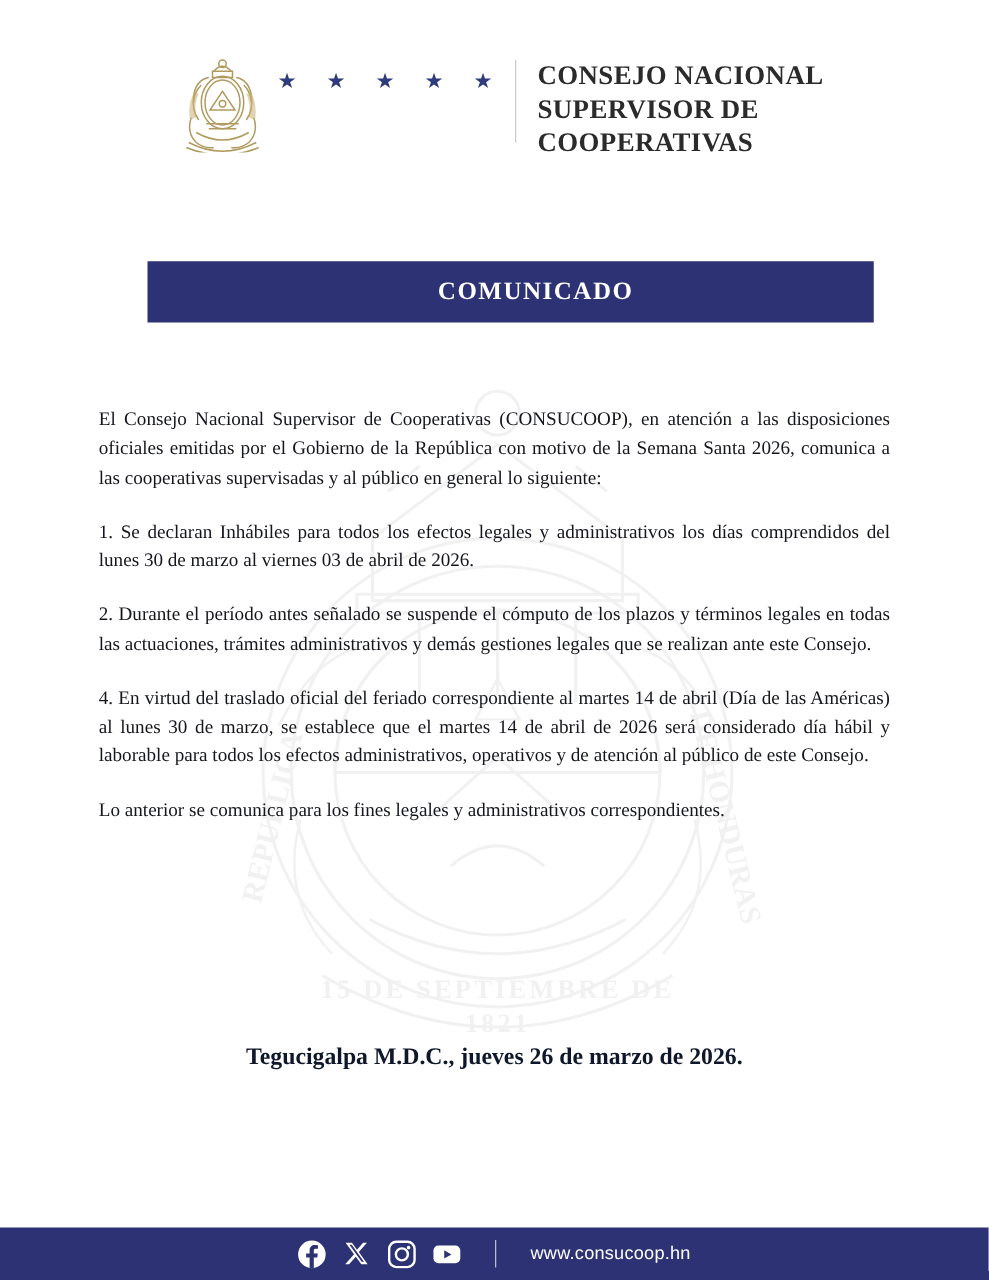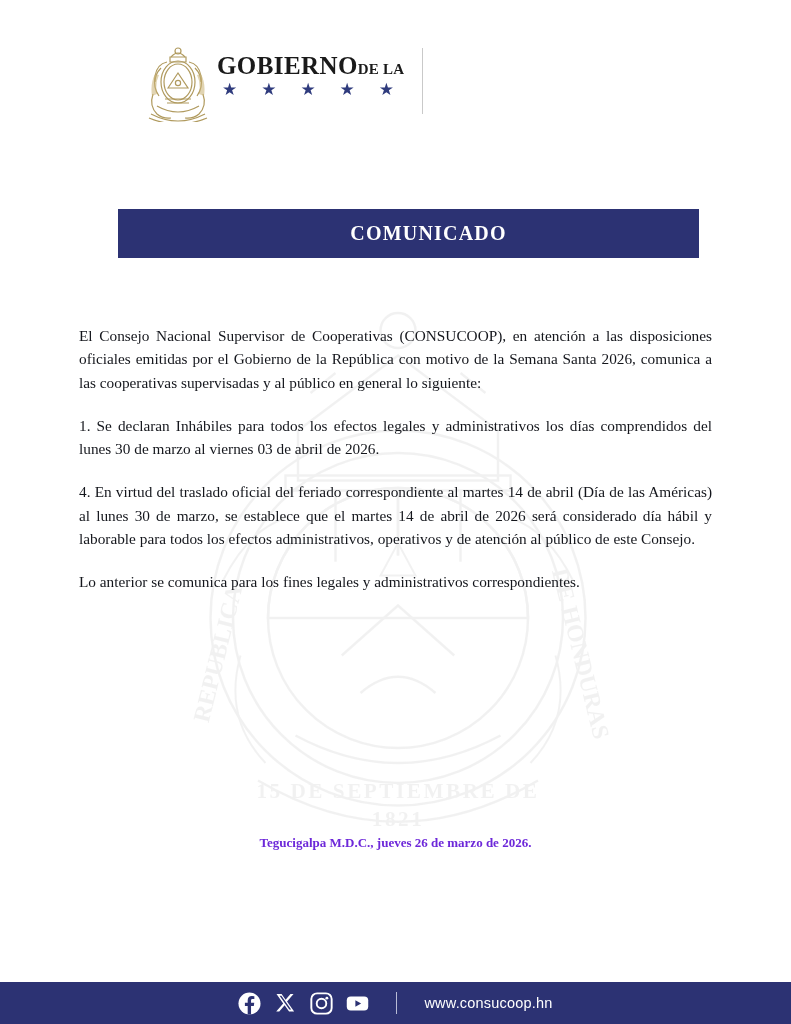--- a/index.html
+++ b/index.html
@@ -149,22 +149,22 @@
   .para:last-child { margin-bottom: 0; }
 
   .signature {
     position: absolute;
     left: 0;
     top: 835px;
     width: 791px;
     text-align: center;
     font-family: "Liberation Serif", serif;
     font-weight: bold;
-    font-size: 13px;
-    color: #6d28d9;
+    font-size: 19px;
+    color: #0f172a;
     z-index: 2;
   }
 
   
   .footer {
     position: absolute;
     left: 0;
     top: 982px;
     width: 791px;
     height: 42px;
@@ -262,45 +262,48 @@
           <path d="M20 55 h26 M22 59 h22"></path>
         </g>
         <g fill="#c9b274" opacity="0.55">
           <path d="M10 30 q-5 10 -3 22 l5 -2 q-2 -11 2 -19 z"></path>
           <path d="M56 30 q5 10 3 22 l-5 -2 q2 -11 -2 -19 z"></path>
         </g>
       </svg>
     </div>
 
     <div class="gob-block">
-      <div class="gob-line1">
-        <span>GOBIERNO</span><span class="small">DE LA</span>
-      </div>
       <div class="stars">
         <span>★</span>
         <span>★</span>
         <span>★</span>
         <span>★</span>
         <span>★</span>
       </div>
     </div>
 
     <div class="divider-v"></div>
 
+    <div class="org-title">
+      <div>CONSEJO NACIONAL</div>
+      <div>SUPERVISOR DE</div>
+      <div>COOPERATIVAS</div>
+    </div>
 
   </div>
 </div>
 
 <div class="banner">
   <span class="banner-text">COMUNICADO</span>
 </div>
 
 <div class="doc-body">
   <p class="para">El Consejo Nacional Supervisor de Cooperativas (CONSUCOOP), en atención a las disposiciones oficiales emitidas por el Gobierno de la República con motivo de la Semana Santa 2026, comunica a las cooperativas supervisadas y al público en general lo siguiente:</p>
   <p class="para">1. Se declaran Inhábiles para todos los efectos legales y administrativos los días comprendidos del lunes 30 de marzo al viernes 03 de abril de 2026.</p>
+  <p class="para">2. Durante el período antes señalado se suspende el cómputo de los plazos y términos legales en todas las actuaciones, trámites administrativos y demás gestiones legales que se realizan ante este Consejo.</p>
   <p class="para">4. En virtud del traslado oficial del feriado correspondiente al martes 14 de abril (Día de las Américas) al lunes 30 de marzo, se establece que el martes 14 de abril de 2026 será considerado día hábil y laborable para todos los efectos administrativos, operativos y de atención al público de este Consejo.</p>
   <p class="para">Lo anterior se comunica para los fines legales y administrativos correspondientes.</p>
 </div>
 
 <div class="signature">Tegucigalpa M.D.C., jueves 26 de marzo de 2026.</div>
 
 <div class="footer">
   <div class="social-row">
 
     <a class="social-icon">

